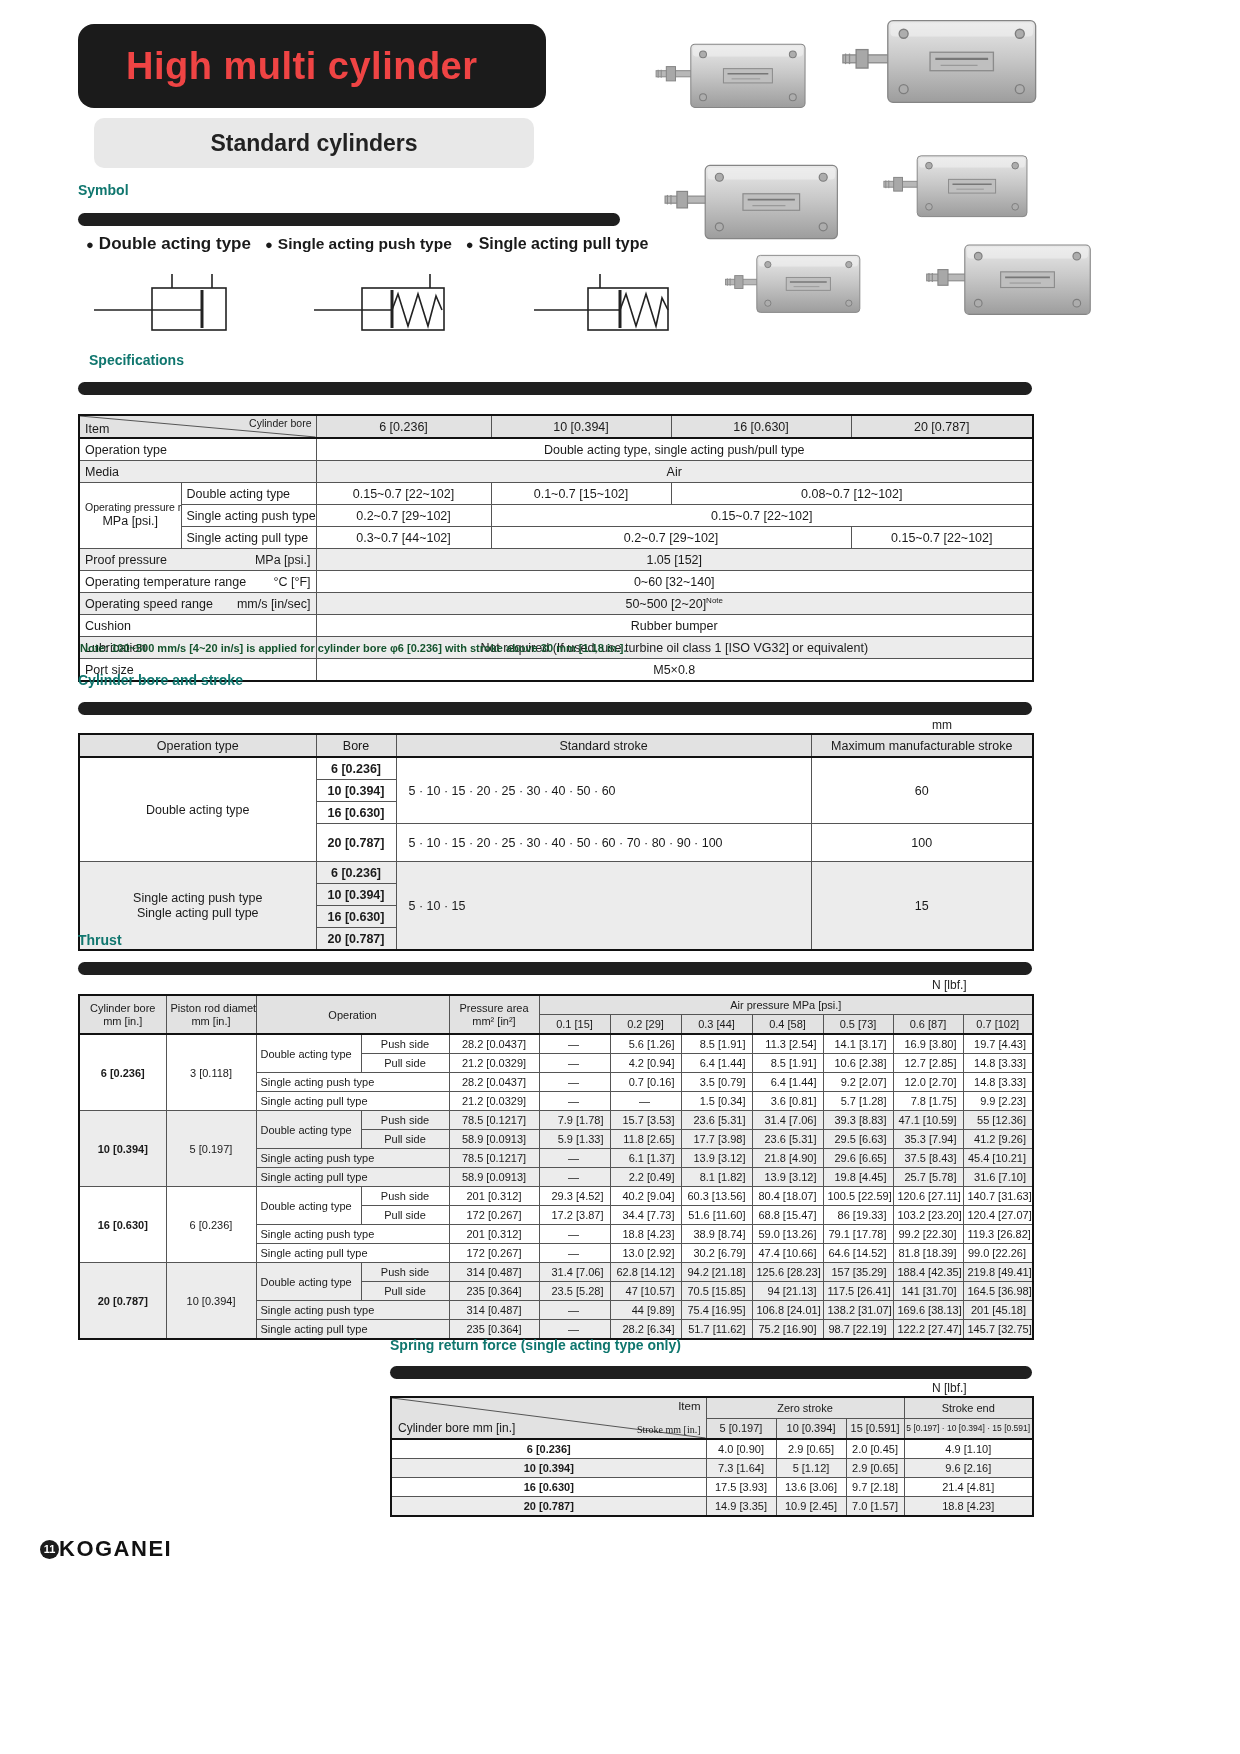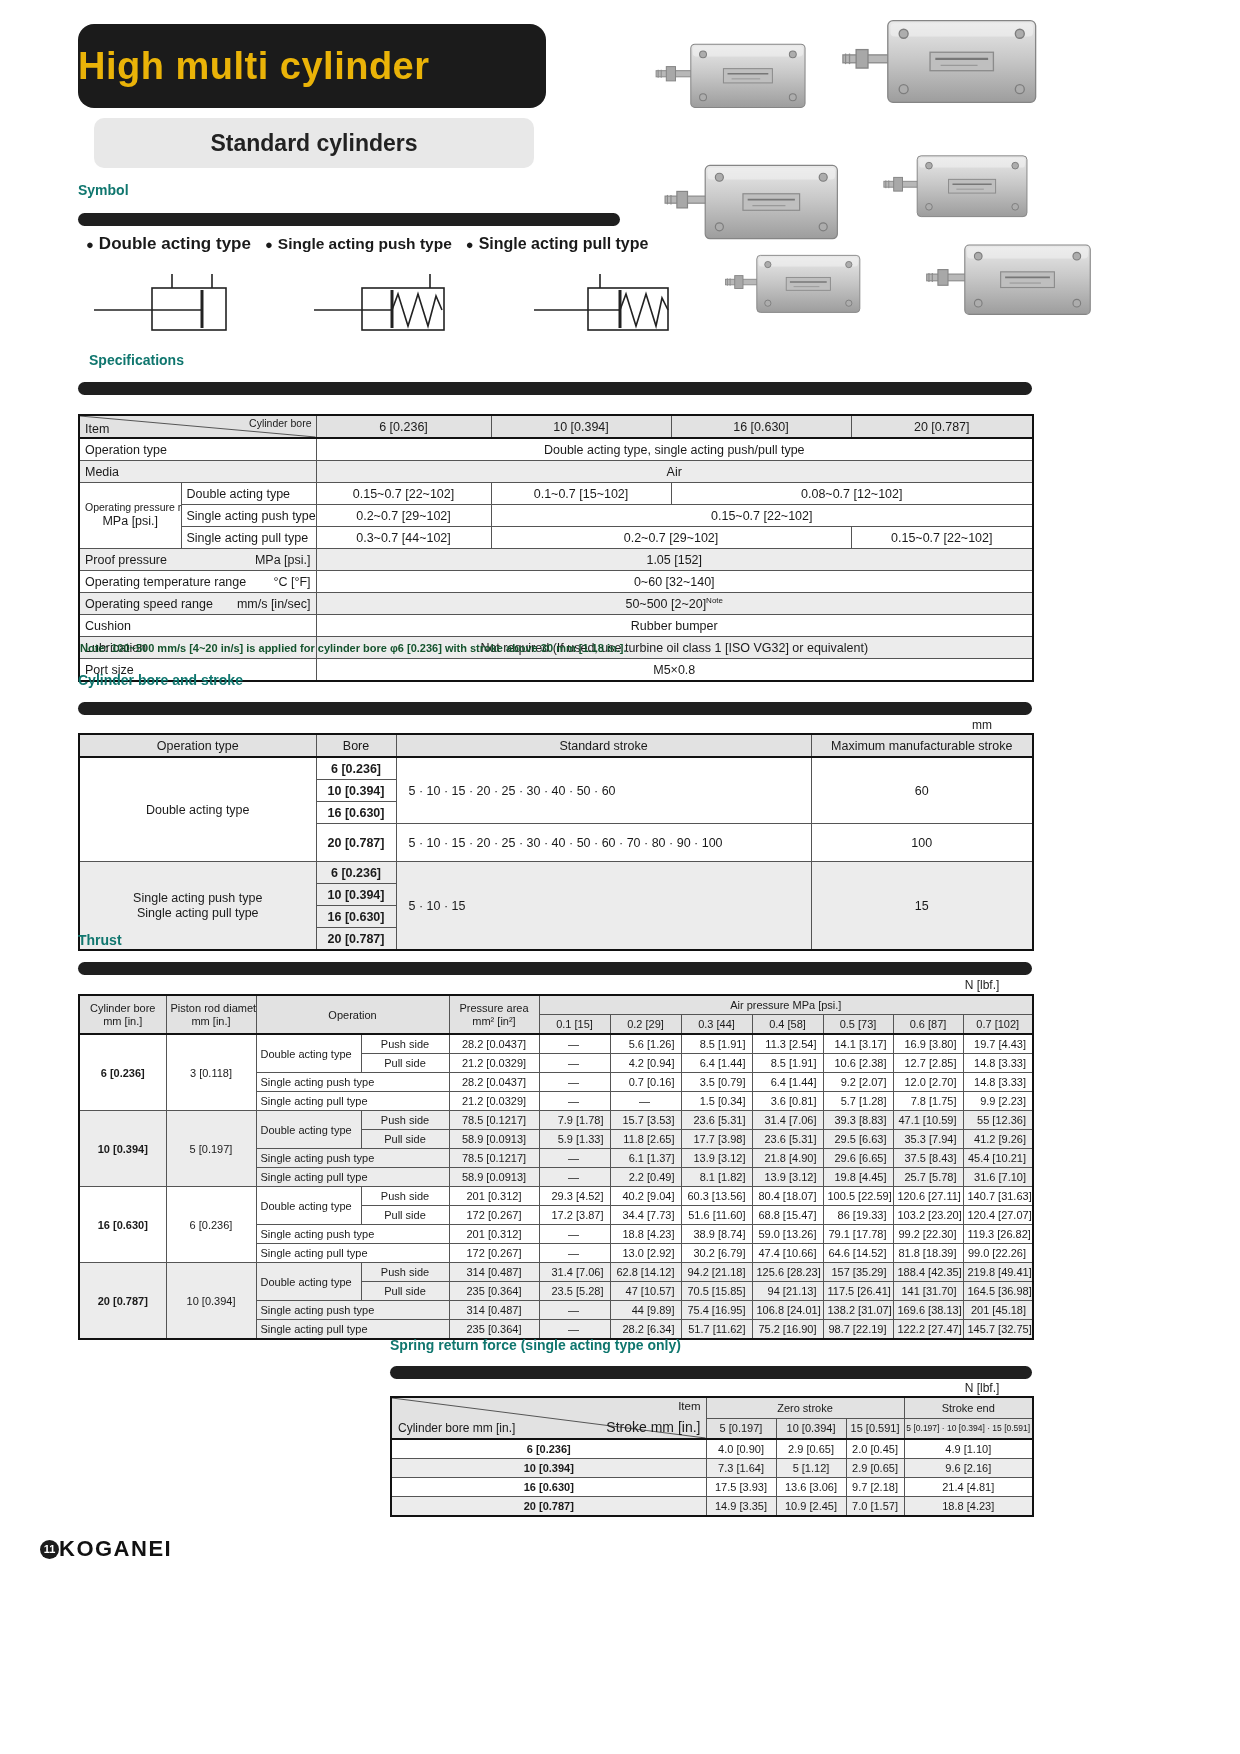--- a/index.html
+++ b/index.html
@@ -1,26 +1,26 @@
 <!DOCTYPE html>
 <html><head>
 <meta charset="utf-8">
 <style>
   html,body{margin:0;padding:0;background:#fff;}
   .page{position:relative;width:1240px;height:1754px;background:#fff;font-family:"Liberation Sans",sans-serif;color:#1a1a1a;overflow:hidden;}
   .abs{position:absolute;}
   
   .hdr-box{left:78px;top:24px;width:468px;height:84px;background:#1b1b1b;border-radius:16px;display:flex;align-items:center;}
-  .hdr-box span{color:#eab308;font-size:38px;font-weight:bold;letter-spacing:0.5px;}
+  .hdr-box span{color:#ef4444;font-size:38px;font-weight:bold;padding-left:48px;letter-spacing:0.5px;}
   .sub-box{left:94px;top:118px;width:440px;height:50px;background:#e8e8e8;border-radius:10px;display:flex;align-items:center;justify-content:center;}
   .sub-box span{font-size:23px;font-weight:bold;color:#222;}
   
   .sec-h{font-size:14px;font-weight:bold;color:#0f766e;}
   .bar{background:#1f1f1f;height:13px;border-radius:7px;}
-  .unit{font-size:12px;color:#222;text-align:center;}
+  .unit{font-size:12px;color:#222;text-align:left;}
   
   table{border-collapse:collapse;table-layout:fixed;}
   .tbl{border:2px solid #111;}
   .tbl th,.tbl td{border:1px solid #555;font-size:12.5px;padding:1px 5px;height:19px;overflow:hidden;white-space:nowrap;}
   .tbl th{background:#e2e2e2;font-weight:normal;text-align:center;}
   .tbl thead{border-bottom:2px solid #111;}
   .ctr{text-align:center;}
   .lft{text-align:left;}
   .b{font-weight:bold;}
   .sm{font-size:10.5px;}
@@ -38,21 +38,21 @@
   .note-txt{font-size:11px;color:#14532d;font-weight:bold;}
   
   .tt th,.tt td{font-size:11px;padding:0 4px;height:18px;}
   .tt .tv{text-align:right;padding-right:6px;}
   .tt td.dashc{text-align:center;}
   .two{line-height:1.15;}
   
   .spcorner{position:relative;background:#e2e2e2;}
   .spcorner svg{position:absolute;left:0;top:0;width:100%;height:100%;}
   .sp-item{position:absolute;right:5px;top:2px;font-size:11.5px;}
-  .sp-stroke{position:absolute;right:5px;bottom:3px;font-size:14px;}
+  .sp-stroke{position:absolute;right:5px;bottom:3px;font-size:10px;font-family:Liberation Serif, serif;}
   .sp-bore{position:absolute;left:6px;bottom:3px;font-size:12px;}
   
   .bullets{display:flex;align-items:center;gap:14px;}
   .bullets .it{display:flex;align-items:center;gap:5px;font-weight:bold;}
   .bullets .dot{font-size:13px;}
   .symrow{display:flex;gap:50px;}
   
   .foot{display:flex;align-items:center;}
   .pgnum{width:19px;height:19px;border-radius:50%;background:#1b1b1b;color:#fff;font-size:11px;font-weight:bold;display:flex;align-items:center;justify-content:center;}
   .brand{font-size:22px;font-weight:bold;letter-spacing:1.5px;color:#111;}

